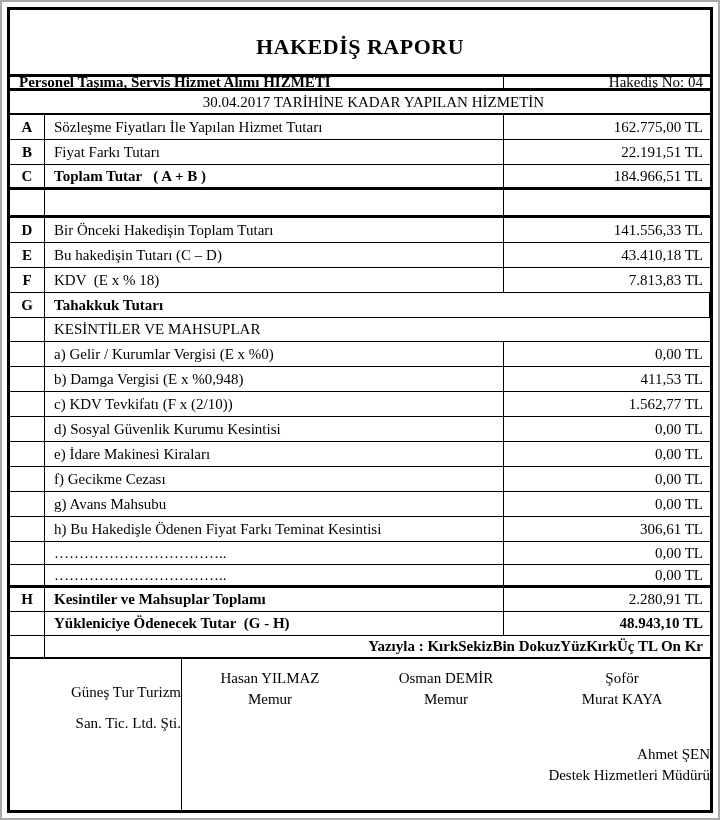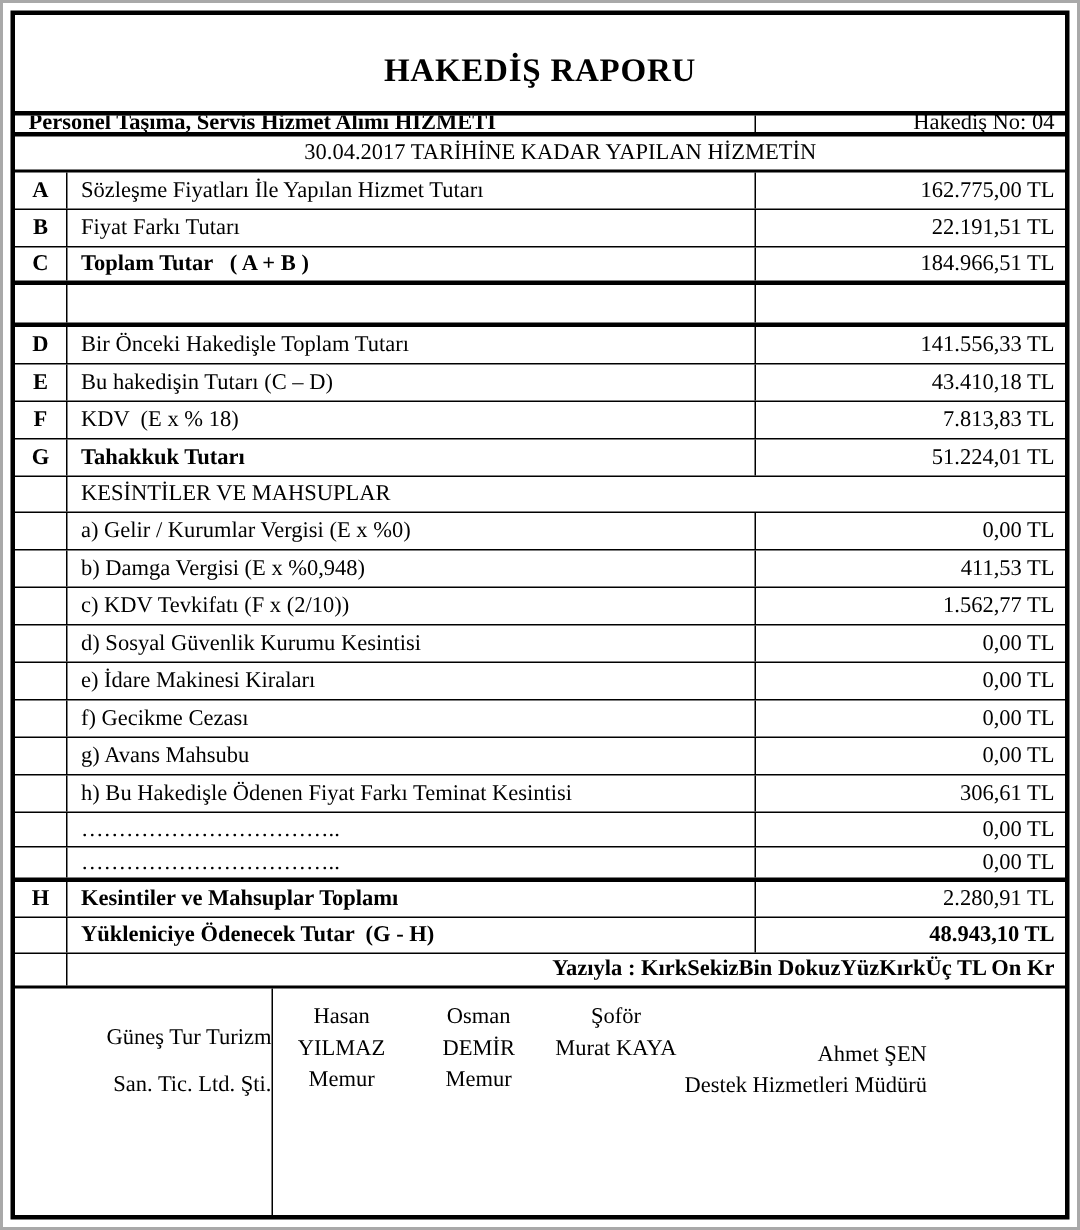--- a/index.html
+++ b/index.html
@@ -23,21 +23,21 @@
   .cv { width:206px; display:flex; align-items:center; justify-content:flex-end; padding-right:7px; white-space:pre; }
   .full { flex:1; display:flex; align-items:center; justify-content:center; white-space:pre;margin-left:27px; }
   .nodiv { border-right:none; }
   .right { justify-content:flex-end; padding-right:7px; }
   .bold { font-weight:bold; }
   .title-row { display:flex; align-items:center; justify-content:center; }
   .title-text { font-size:22px; font-weight:bold; letter-spacing:0.5px; padding-top:10px; }
   
   .sig { flex:1 1 auto; display:flex; align-items:stretch; font-size:15px; }
   .sig-left { width:172px; border-right:1.5px solid #000; text-align:right; padding-top:18px; line-height:31px; }
-  .sig-right { flex:1; display:flex; }
+  .sig-right { flex:1; display:flex; flex-direction:column; }
   .sig-people { display:flex; margin-top:9px; }
   .sig-person { flex:1; text-align:center; line-height:21px; }
   .sig-approver { margin-top:34px; text-align:right; line-height:21px; }
 </style>
 </head>
 <body>
 
 <div class="page">
   <div class="frame">
 
@@ -73,40 +73,39 @@
     </div>
 
     <div class="r h28 tb">
       <div class="cl"></div>
       <div class="cd"></div>
       <div class="cv"></div>
     </div>
 
     <div class="r h25">
       <div class="cl">D</div>
-      <div class="cd">Bir Önceki Hakedişle Toplam Tutarı</div>
+      <div class="cd">Bir Önceki Hakedişin Toplam Tutarı</div>
       <div class="cv">141.556,33 TL</div>
     </div>
 
     <div class="r h25">
       <div class="cl">E</div>
       <div class="cd">Bu hakedişin Tutarı (C – D)</div>
       <div class="cv">43.410,18 TL</div>
     </div>
 
     <div class="r h25">
       <div class="cl">F</div>
       <div class="cd">KDV  (E x % 18)</div>
       <div class="cv">7.813,83 TL</div>
     </div>
 
     <div class="r h25">
       <div class="cl">G</div>
       <div class="cd bold">Tahakkuk Tutarı</div>
-      <div class="cv">51.224,01 TL</div>
     </div>
 
     <div class="r h24">
       <div class="cl"></div>
       <div class="cd nodiv">KESİNTİLER VE MAHSUPLAR</div>
     </div>
 
     <div class="r h25">
       <div class="cl"></div>
       <div class="cd">a) Gelir / Kurumlar Vergisi (E x %0)</div>

